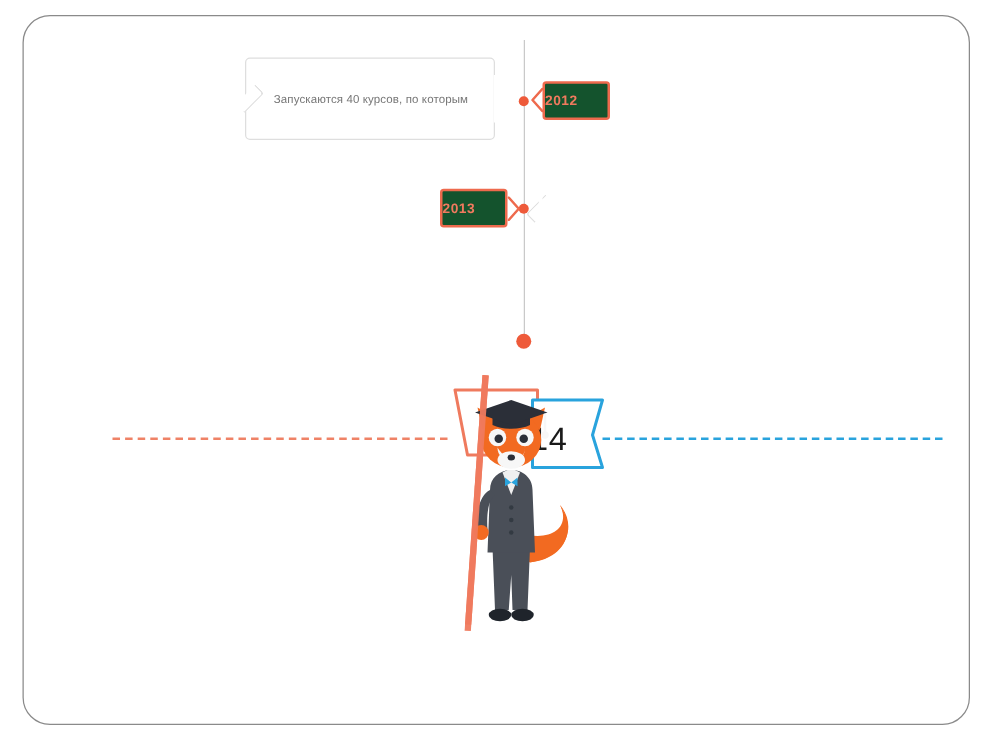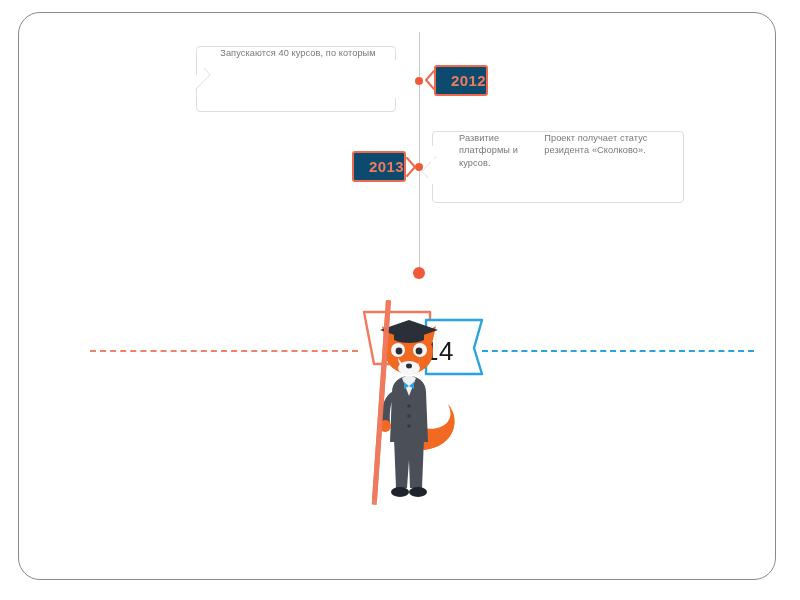--- a/index.html
+++ b/index.html
@@ -61,21 +61,21 @@
     background: #ffffff;
     box-sizing: border-box;
   }
   .callout .ctext {
     position: absolute;
     left: 22px;
     top: 0;
     right: 18px;
     bottom: 0;
     display: flex;
-    flex-direction: row;
+    flex-direction: column;
     justify-content: center;
     gap: 6px;
     font-size: 9.2px;
     color: #777777;
     line-height: 1.35;
     letter-spacing: 0.1px;
   }
   .callout.left  { left: 196px; top: 46px;  width: 200px; height: 66px; }
   .callout.right { left: 432px; top: 131px; width: 252px; height: 72px; }
   .callout.right .ctext { left: 26px; }
@@ -108,26 +108,26 @@
     width: 3px;
   }
   .notch-mask.m1 { left: 395px; top: 60px; height: 38px; }
   .notch-mask.m2 { left: 431px; top: 146px; height: 38px; }
 
   
   .year-badge {
     position: absolute;
     border: 2px solid #ee6a4d;
     border-radius: 3px;
-    background: #0c4a6e;
+    background: #14532d;
     box-sizing: border-box;
     display: flex;
     align-items: center;
-    justify-content: flex-end;
-    font-size: 15px;
+    justify-content: flex-start;
+    font-size: 11px;
     font-weight: bold;
     color: #f07a5e;
     letter-spacing: 0.4px;
   }
   .year-badge.y2012 { left: 434px; top: 65px;  width: 54px; height: 31px; }
   .year-badge.y2013 { left: 352px; top: 151px; width: 54px; height: 31px; }
 
   
   .badge-arrow {
     position: absolute;
@@ -195,26 +195,20 @@
 
   <div class="year-badge y2013">
     <span>2013</span>
   </div>
   <div class="badge-arrow" style="left:406px; top:157px;">
     <svg width="11" height="20" viewBox="0 0 11 20">
       <path d="M1 1 L9 10 L1 19" fill="none" stroke="#ee6a4d" stroke-width="2" stroke-linecap="round" stroke-linejoin="round"></path>
     </svg>
   </div>
 
-  <div class="callout right">
-    <div class="ctext">
-      <span>Развитие платформы и курсов.</span>
-      <span>Проект получает статус резидента «Сколково».</span>
-    </div>
-  </div>
   <div class="notch point-left"></div>
   <div class="notch-mask m2"></div>
 
   <div class="dash-rule left"></div>
   <div class="dash-rule right"></div>
 
   <div id="banner">
     <svg width="140" height="78" viewBox="0 0 140 78">
 
       <path d="M12 8 L78 8 L78 60 L22 60 L12 8 Z" fill="#ffffff" stroke="#ef7a5e" stroke-width="2.4" stroke-linejoin="round"></path>

